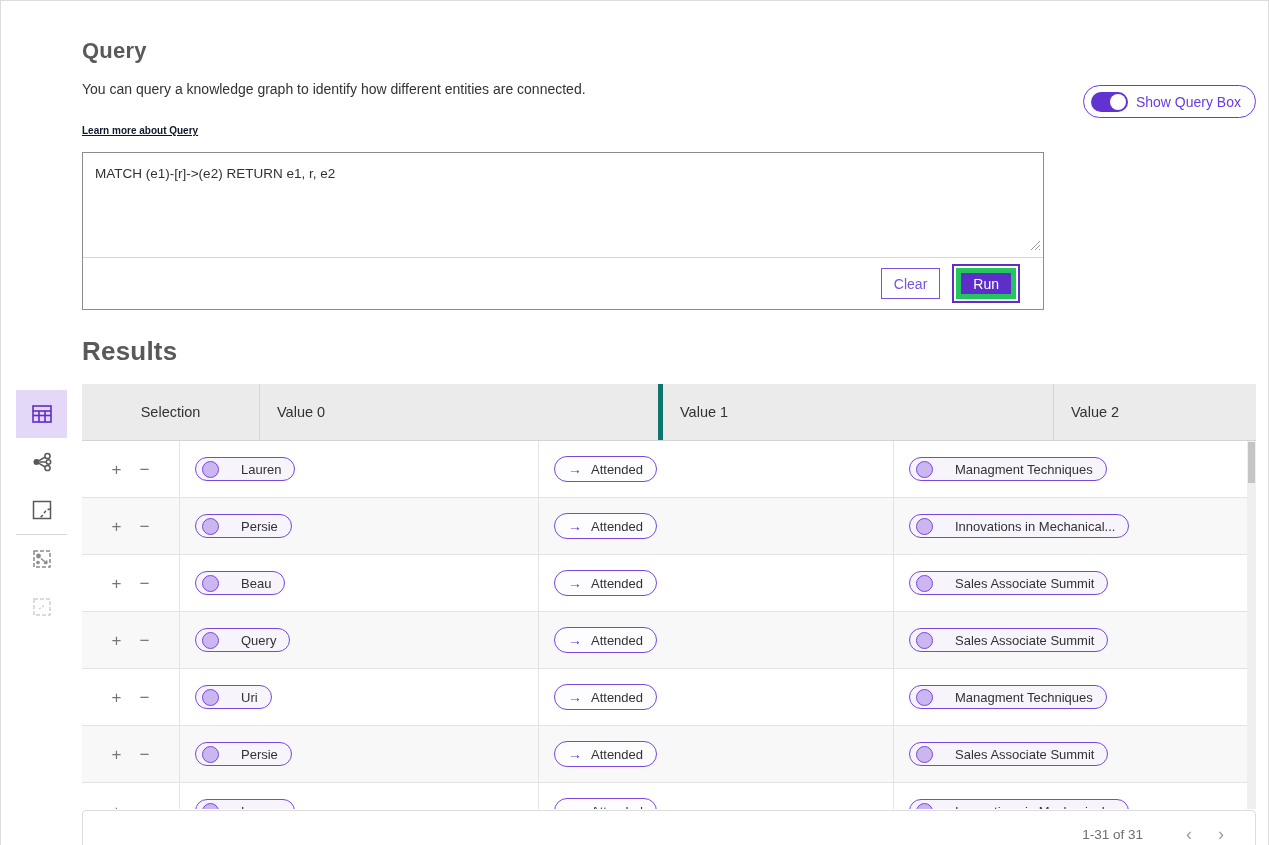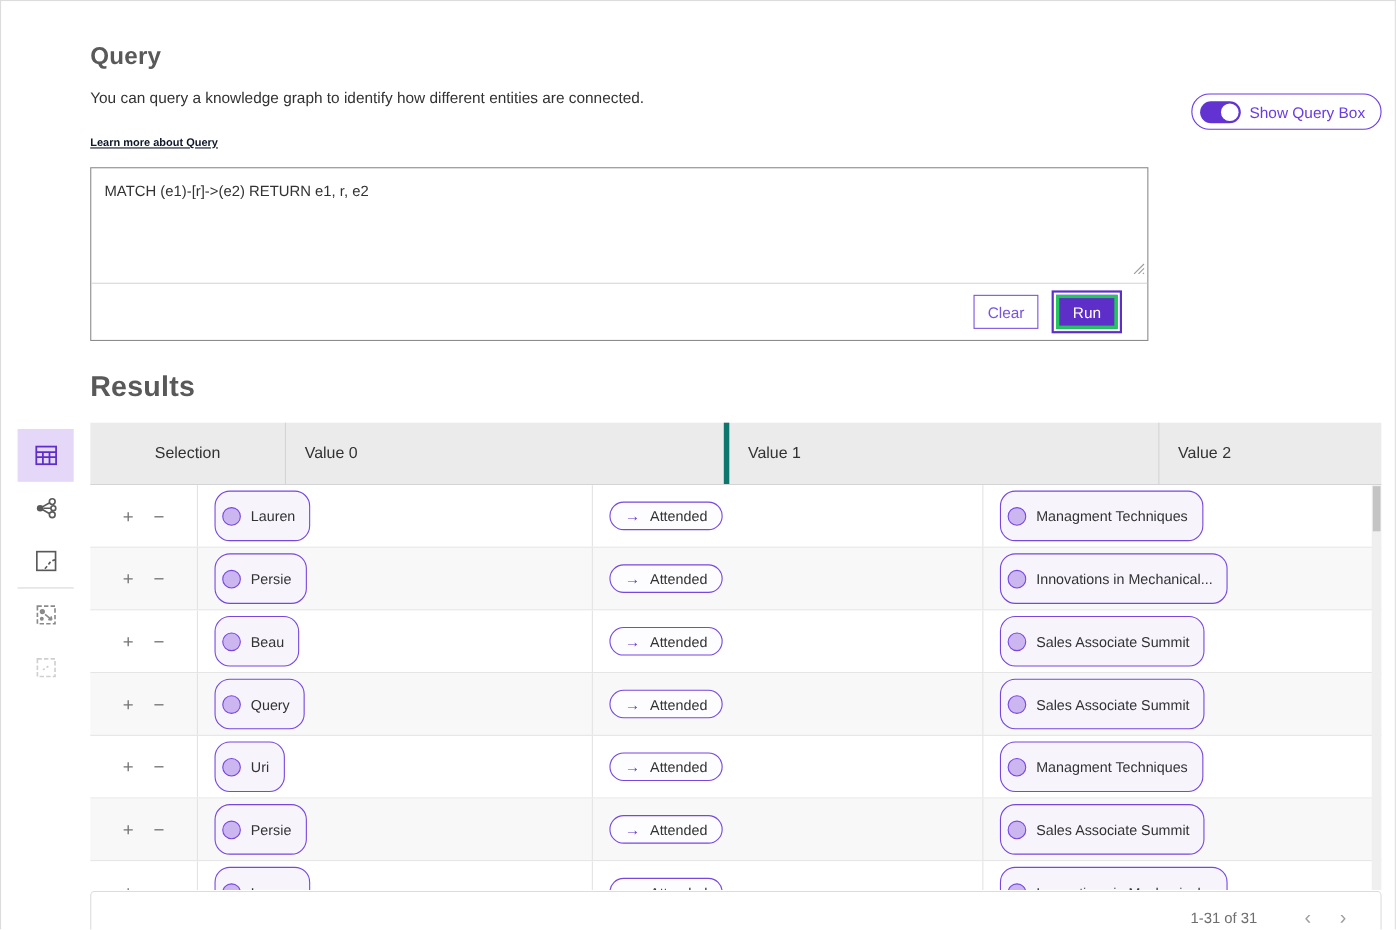--- a/index.html
+++ b/index.html
@@ -61,21 +61,21 @@
     flex:1; display:flex; align-items:center; justify-content:flex-end; gap:12px;
     padding-right:23px;
   }
   .btn-clear {
     min-width:57px; height:31px; padding:0 12px;
     background:#fff; border:1px solid #7953e0; color:#7953e0;
     font-family:"Liberation Sans", sans-serif; font-size:14px; cursor:pointer;
   }
   .btn-run {
     min-width:47px; height:31px; padding:0 12px;
-    background:#5e2ec9; border:3px solid #22c55e; color:#fff;
+    background:#5e2ec9; border:5px solid #22c55e; color:#fff;
     font-family:"Liberation Sans", sans-serif; font-size:14px; cursor:pointer;
     box-shadow:0 0 0 2px #ffffff, 0 0 0 4px #5e2ec9;
     margin:4px;
   }
 
   
   h2.results-title { margin-top:26px; font-size:26px; font-weight:bold; color:#595959; letter-spacing:.2px; }
 
   .table-wrap { position:relative; margin-top:17px; width:1174px; height:425px; overflow:hidden; }
   .thead { display:flex; height:57px; background:#ebebeb; border-bottom:1px solid #d4d4d4; }
@@ -90,22 +90,22 @@
   .td { display:flex; align-items:center; padding-left:15px; }
   .td.col-sel { padding-left:0; gap:14px; }
   .td.col-v0, .td.col-v1, .td.col-v2 { border-left:1px solid #e3e3e3; }
 
   .sel-btn {
     background:none; border:none; color:#757575; font-size:17px; line-height:1;
     cursor:pointer; font-family:"Liberation Sans", sans-serif; padding:2px;
   }
 
   .pill-entity {
-    display:inline-flex; align-items:center; gap:9px;
-    height:46px; padding:0 13px 0 6px; border-radius:14px;
+    display:inline-flex; align-items:center; gap:22px;
+    height:24px; padding:0 13px 0 6px; border-radius:14px;
     background:#f7f4fc; border:1px solid #7747e0; cursor:pointer;
   }
   .pill-entity .dot {
     width:17px; height:17px; border-radius:50%;
     background:#ccb6f0; border:1px solid #7747e0;
   }
   .pill-entity .lbl { font-size:13px; color:#323232; white-space:nowrap; }
 
   .pill-rel {
     display:inline-flex; align-items:center; gap:9px;

